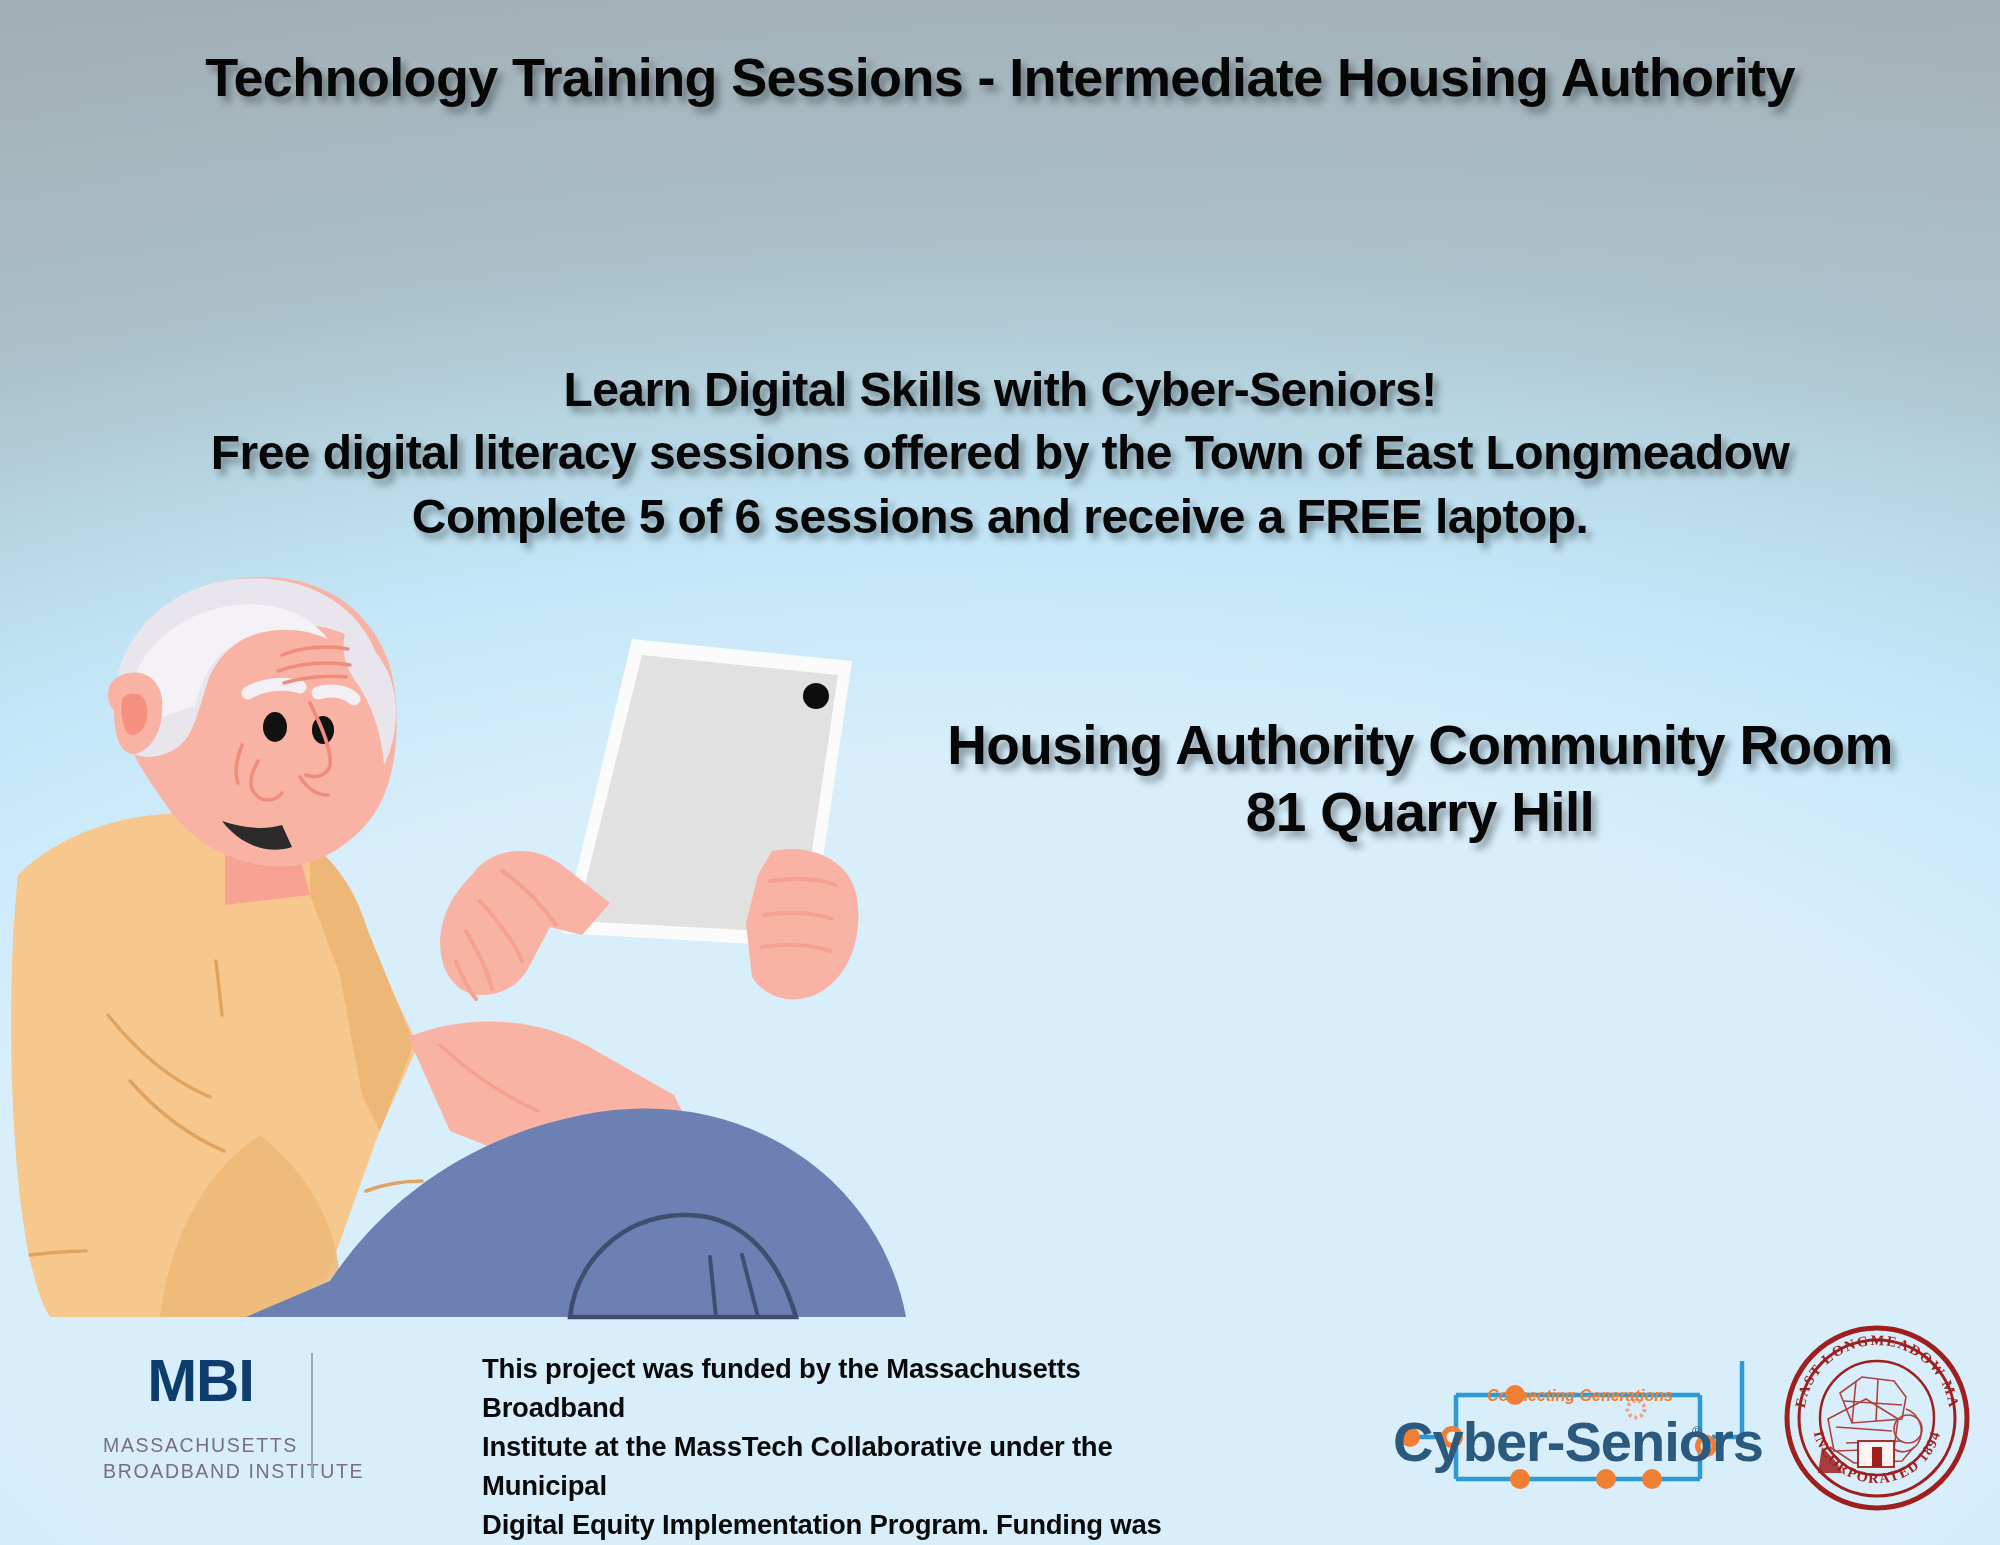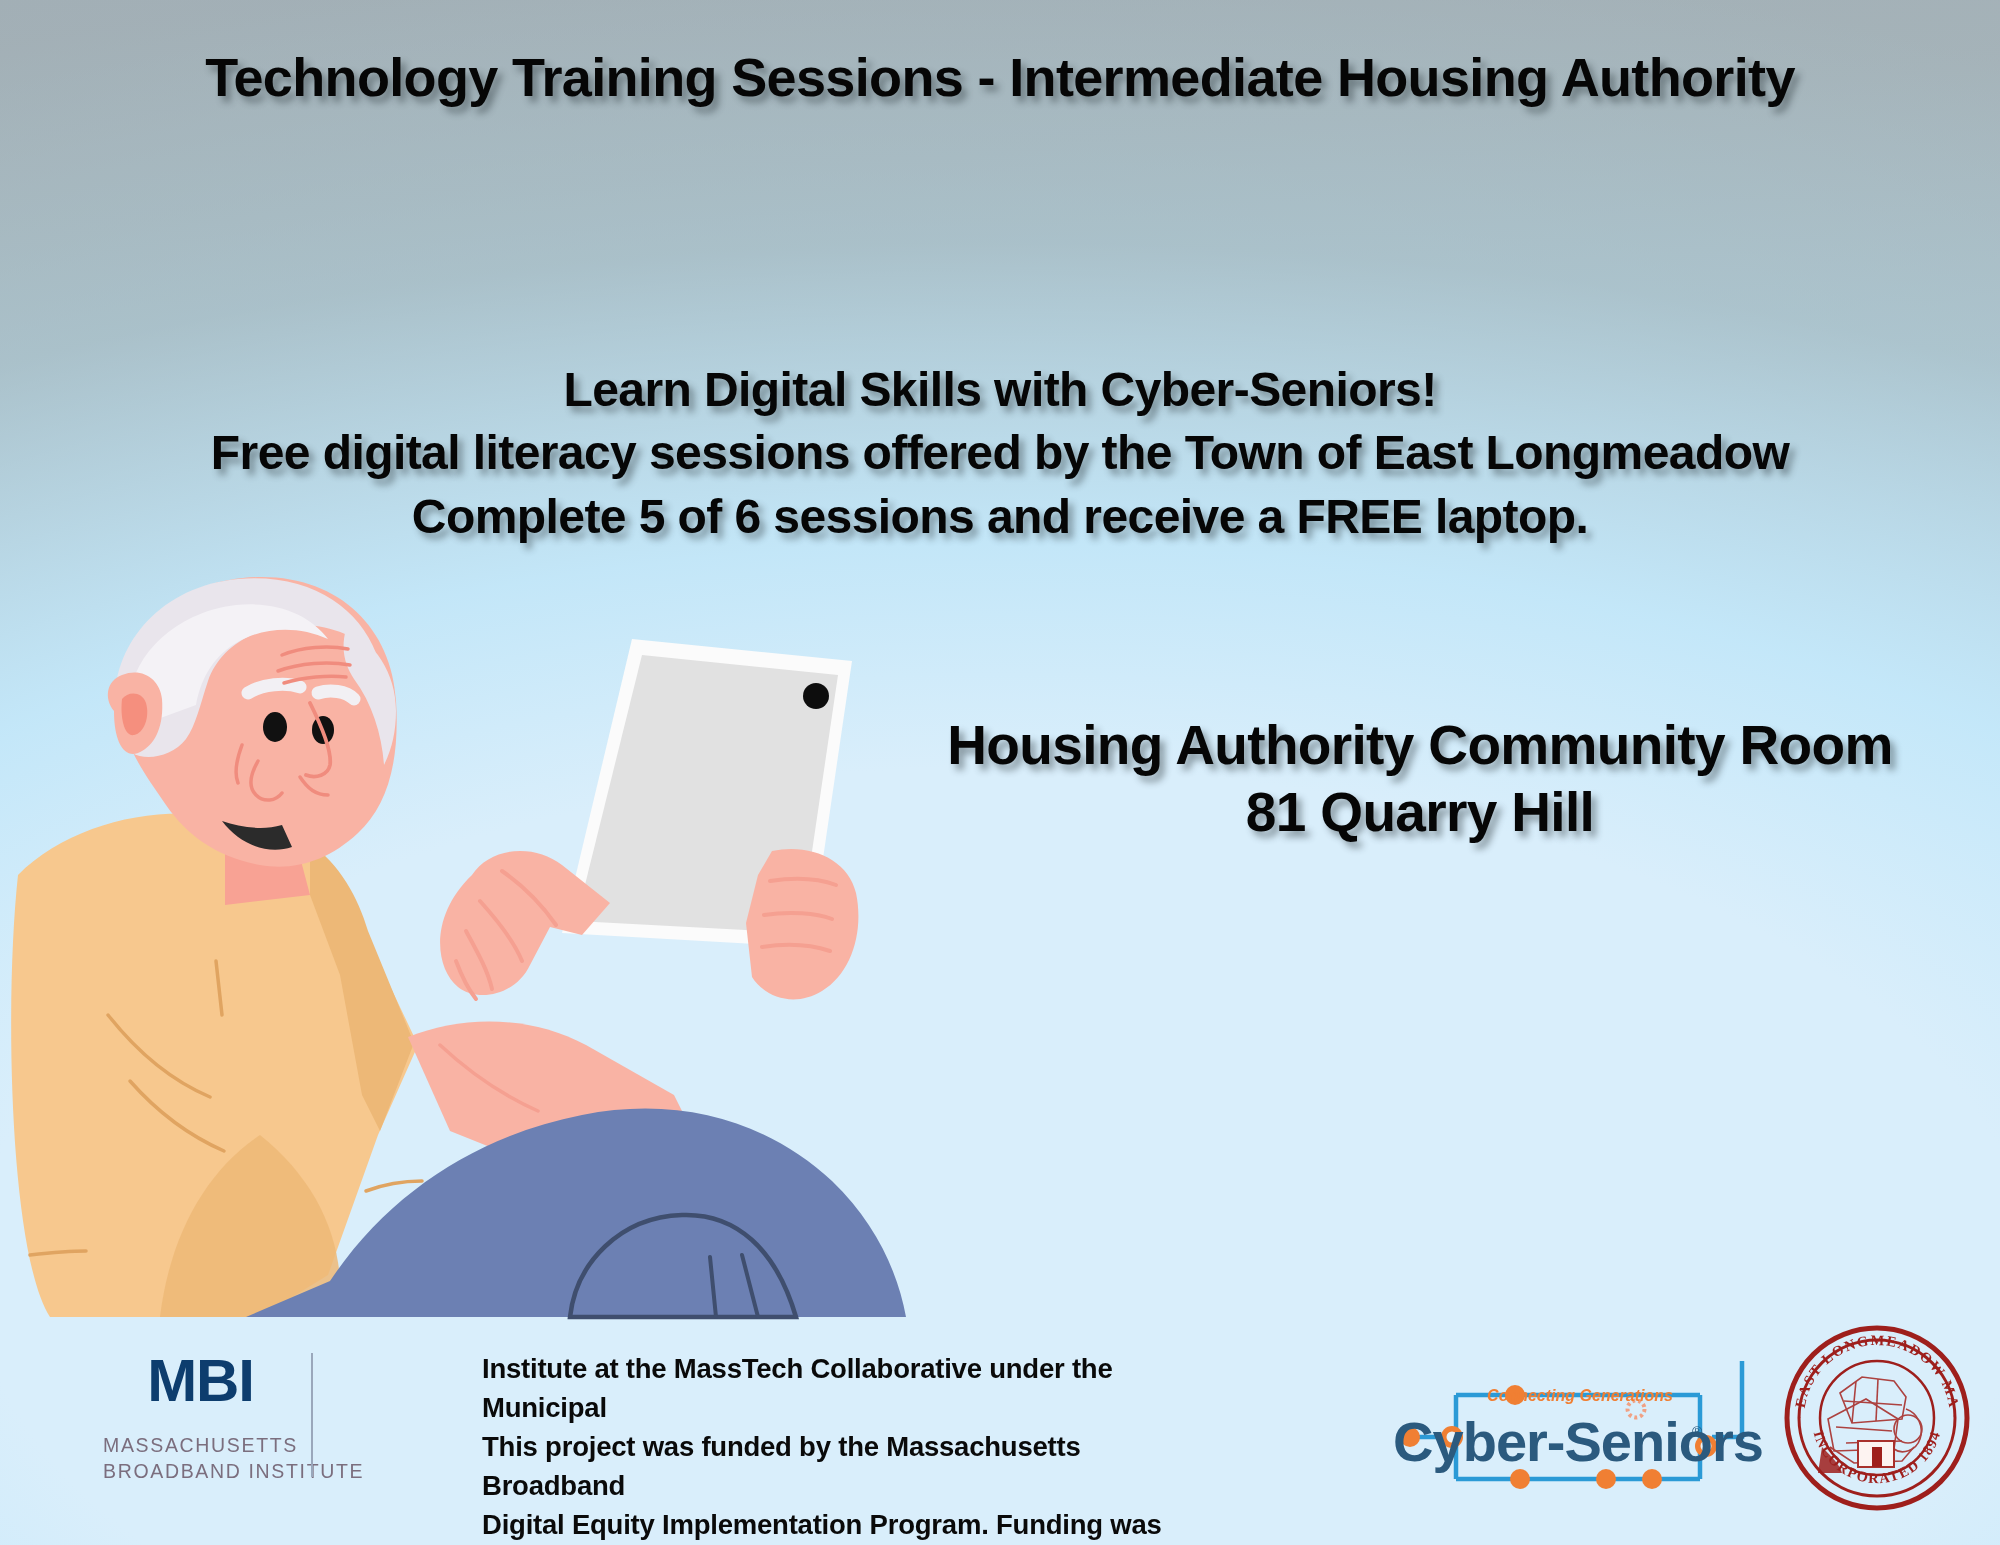--- a/index.html
+++ b/index.html
@@ -291,22 +291,22 @@
         <div id="mbi-wordmark">MBI</div>
         <div id="mbi-sub">
           <div>MASSACHUSETTS</div>
           <div>BROADBAND INSTITUTE</div>
         </div>
       </div>
       <div id="mbi-divider"></div>
     </div>
 
     <div id="funding-text">
+      <span class="line">This project was funded by the Massachusetts Broadband</span>
       <span class="line">Institute at the MassTech Collaborative under the Municipal</span>
-      <span class="line">This project was funded by the Massachusetts Broadband</span>
       <span class="line">Digital Equity Implementation Program. Funding was</span>
       <span class="line">provided by Massachusetts ARPA State Fiscal Recovery Funds.</span>
     </div>
 
     <div id="cyberseniors-logo">
       <svg viewBox="0 0 420 150" xmlns="http://www.w3.org/2000/svg" aria-hidden="true">
 
         <g stroke="#2b9ad6" stroke-width="4.5" fill="none">
           <path d="M44 76 L 76 76"></path>
           <path d="M86 34 L 330 34"></path>

